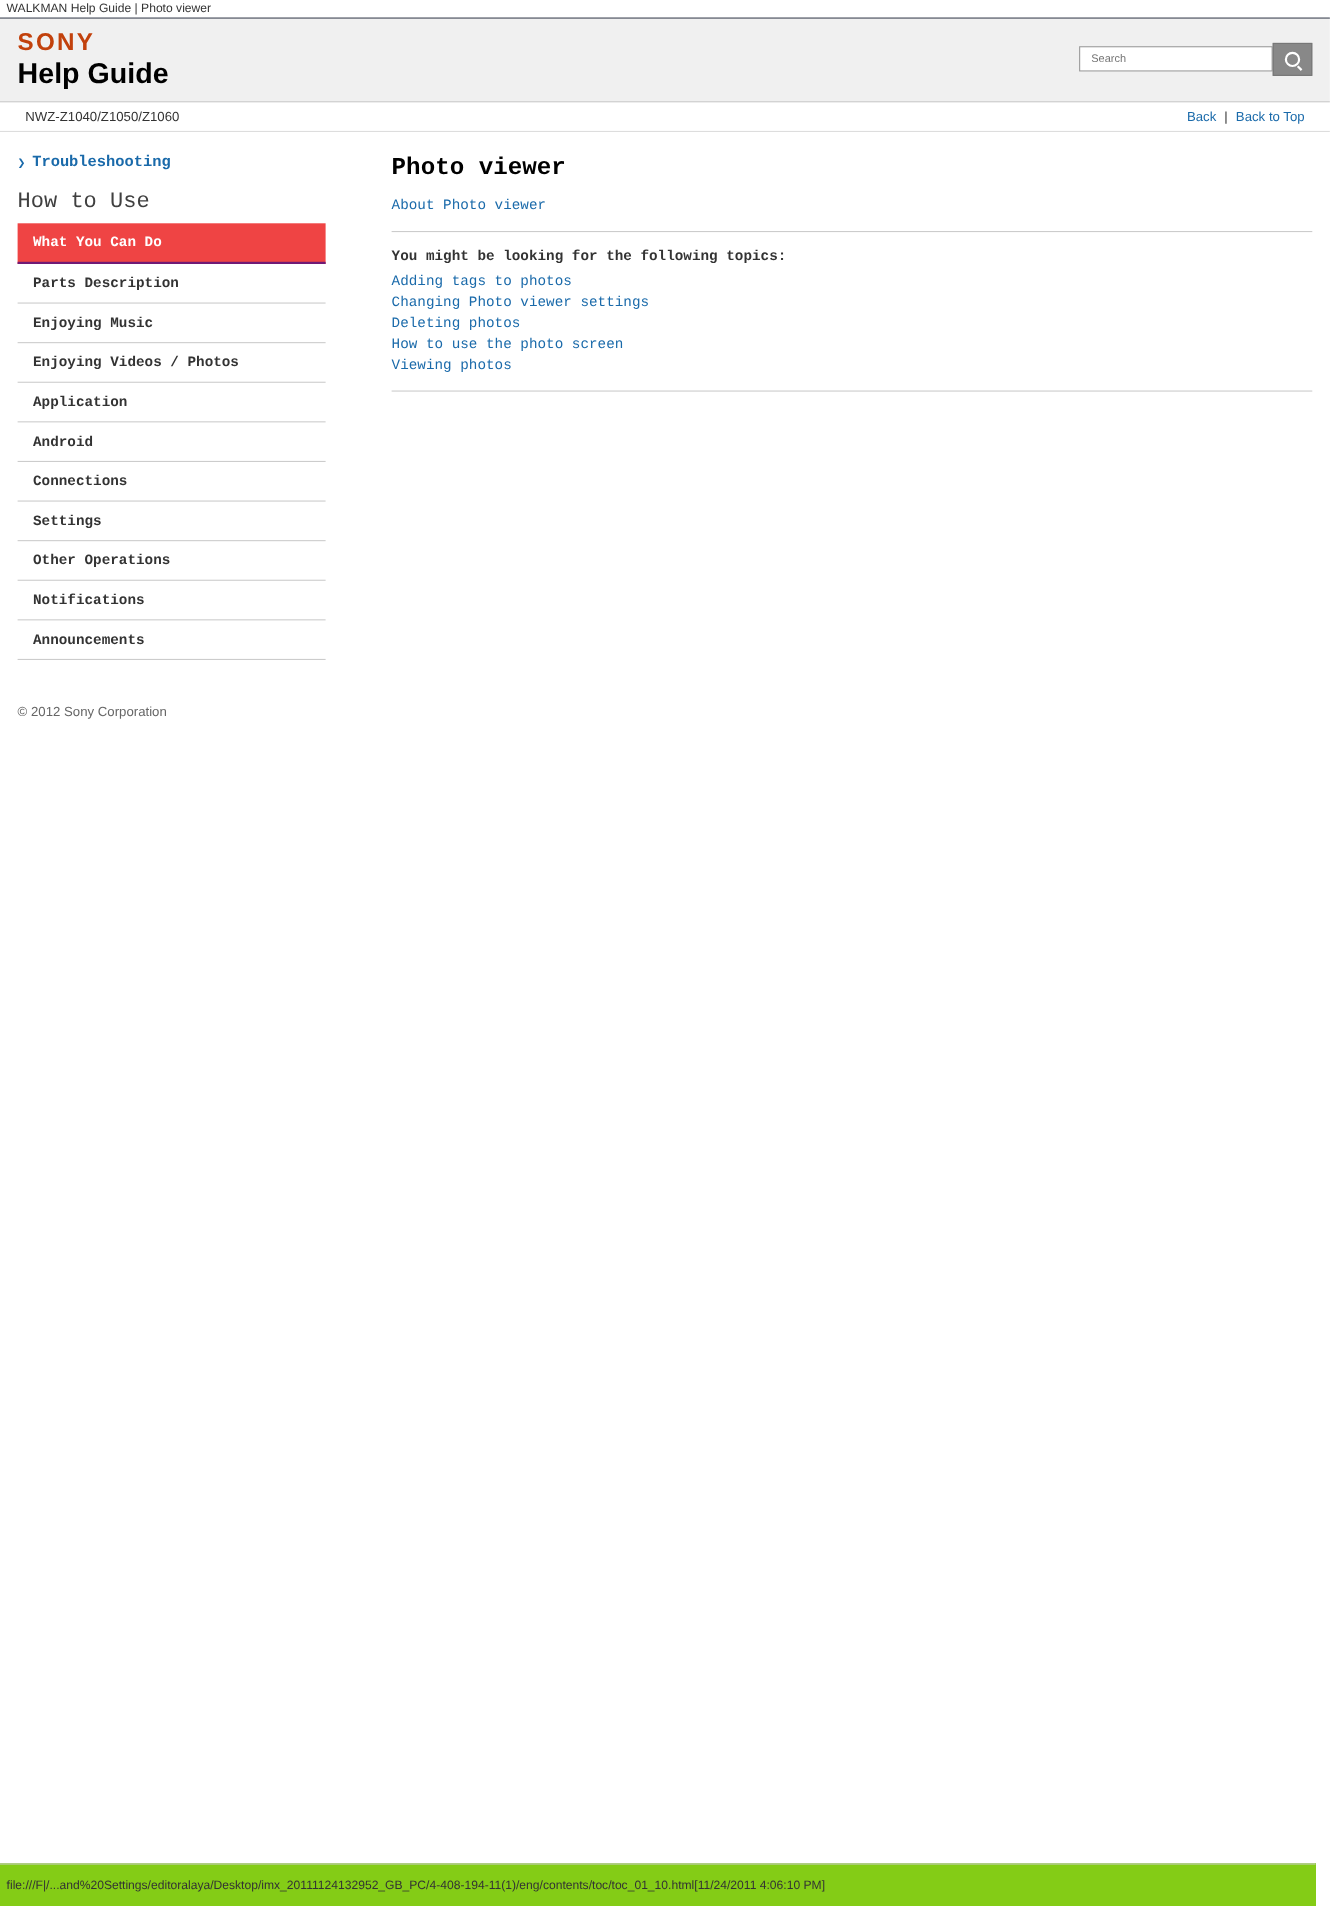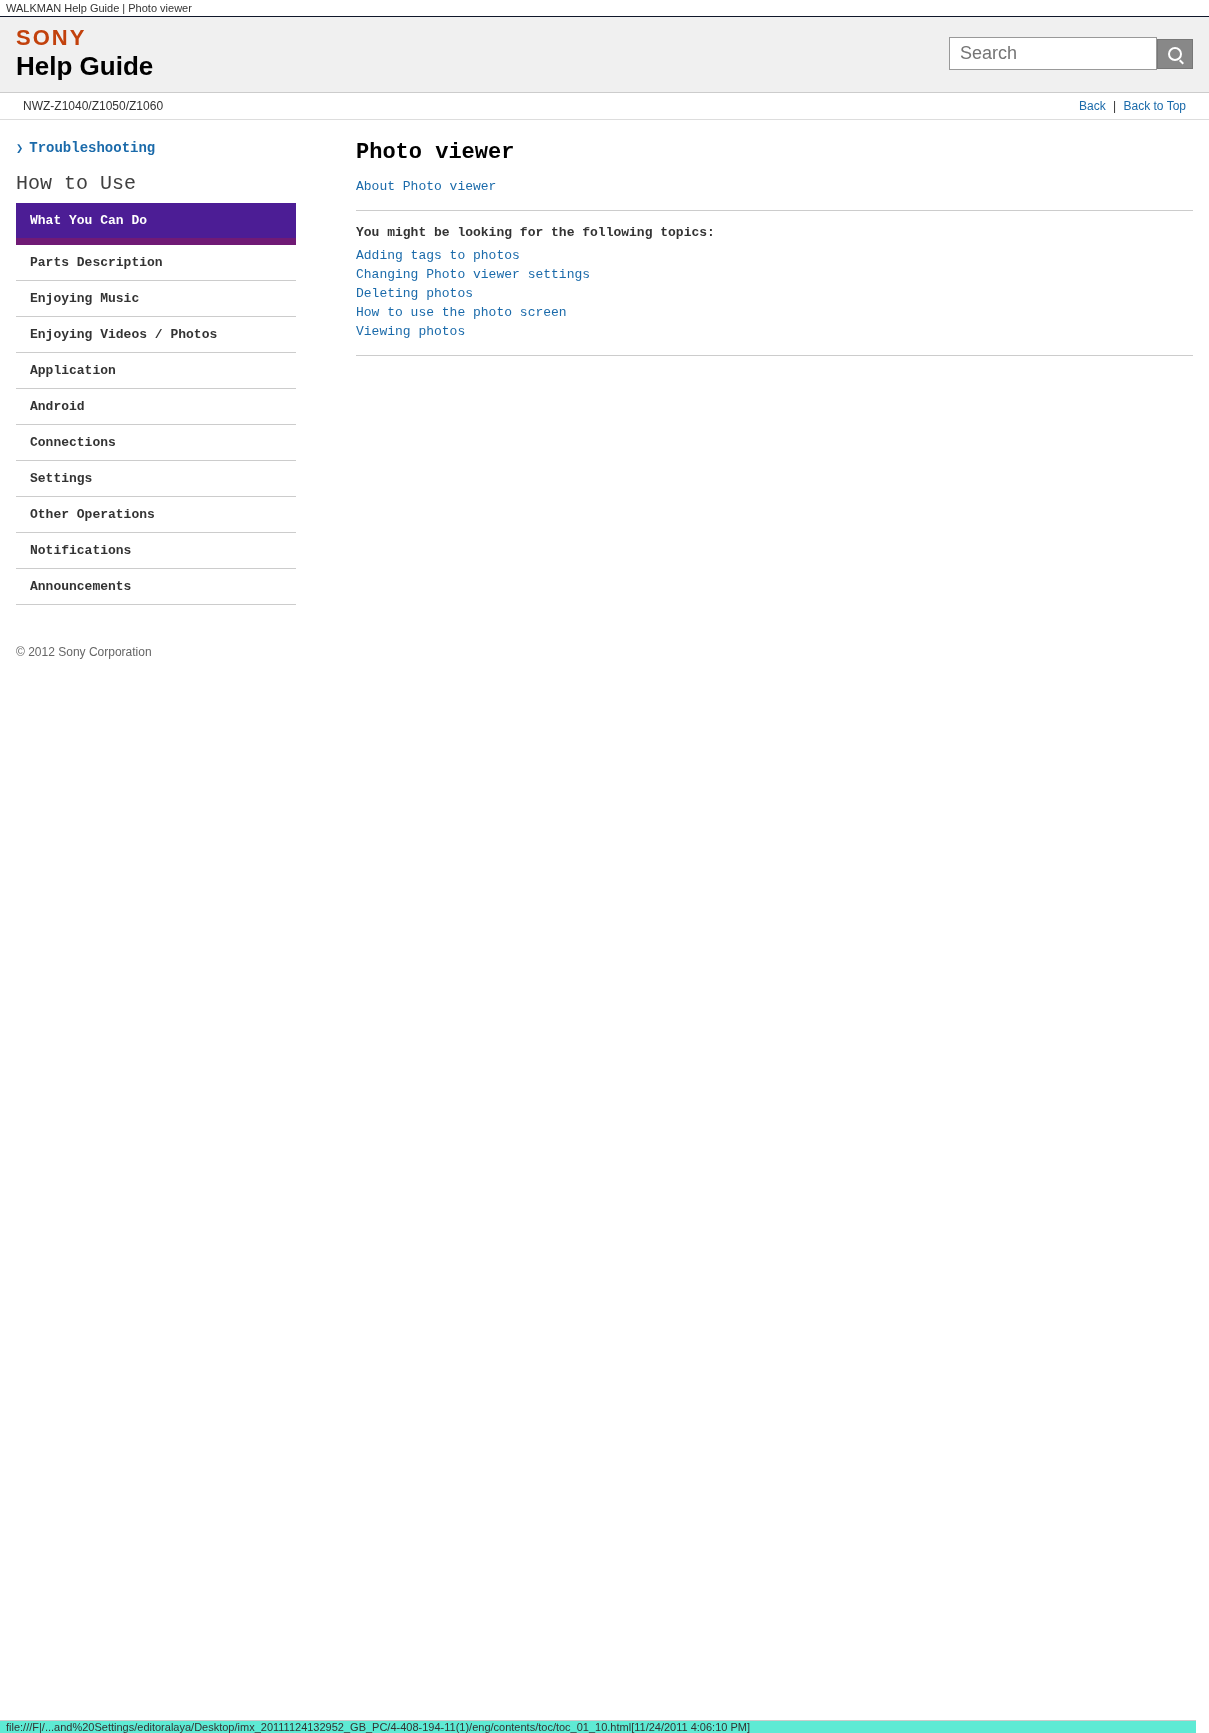--- a/index.html
+++ b/index.html
@@ -40,23 +40,23 @@
       font-weight: bold;
       color: #000;
     }
     #search-area {
       display: flex;
       align-items: center;
     }
     #search-input {
       border: 1px solid #999;
       padding: 5px 10px;
-      font-size: 18px;
+      font-size: 10px;
       color: #999;
-      width: 208px;
+      width: 176px;
       background: #fff;
       outline: none;
     }
     #search-button {
       background: #888;
       border: 1px solid #777;
       width: 36px;
       height: 30px;
       cursor: pointer;
       display: flex;
@@ -132,23 +132,23 @@
       display: block;
       padding: 10px 14px;
       font-size: 13px;
       color: #333;
       text-decoration: none;
       border-bottom: 1px solid #ccc;
       cursor: pointer;
       font-weight: bold;
     }
     .nav-item.active {
-      background: #4c1d95;
+      background: #ef4444;
       color: #fff;
-      border-bottom: 7px solid #701a75;
+      border-bottom: 2px solid #701a75;
     }
     
     #content-area {
       flex: 1;
       margin-left: 40px;
     }
     #page-title {
       font-size: 22px;
       font-weight: bold;
       color: #000;
@@ -187,23 +187,23 @@
       padding: 20px 16px 10px 16px;
       font-size: 12px;
       color: #666;
     }
     
     #status-bar {
       position: fixed;
       bottom: 0;
       left: 0;
       right: 13px;
-      background: #5eead4;
+      background: #84cc16;
       border-top: 1px solid #ccc;
-      padding: 0 6px;
+      padding: 13px 6px;
       font-size: 11px;
       color: #333;
     }
   </style>
 </head>
 <body>
 
 <div id="title-bar">
   <span>WALKMAN Help Guide | Photo viewer</span>
 </div>

